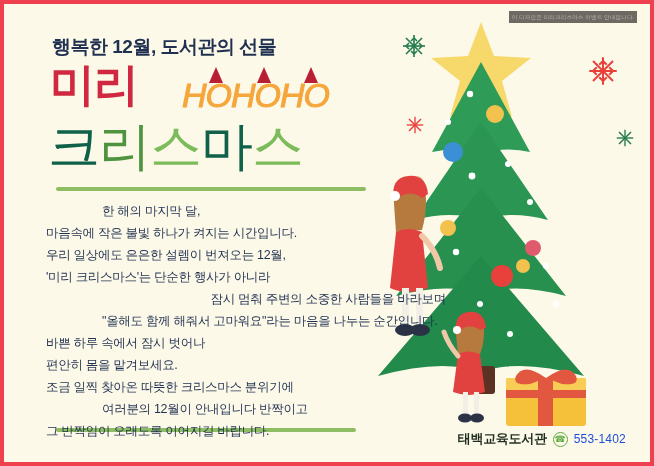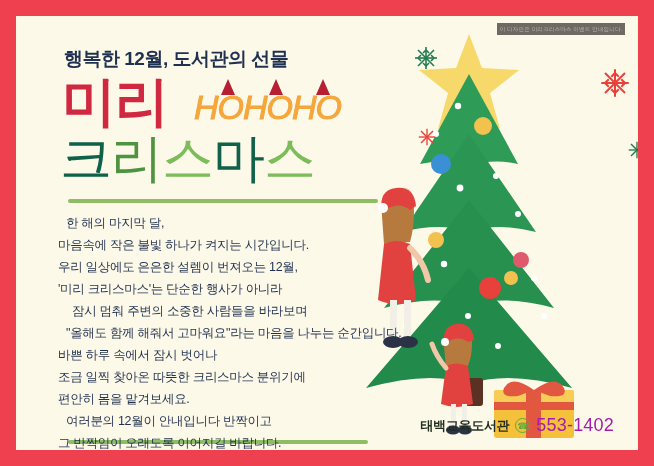--- a/index.html
+++ b/index.html
@@ -6,21 +6,21 @@
   body {
     width:654px; height:466px;
     font-family:"Liberation Sans", sans-serif;
     background:#ffffff;
     overflow:hidden;
   }
   .poster {
     position:relative;
     width:654px; height:466px;
     background:#ef4050;
-    padding:16px;
+    padding:4px;
   }
   .inner {
     position:relative;
     width:100%; height:100%;
     background:#fdf9e9;
     overflow:hidden;
   }
 
   
   .top-banner {
@@ -35,21 +35,21 @@
   }
 
   
   .subtitle {
     position:absolute; left:48px; top:30px;
     font-size:19px; font-weight:bold; color:#1f3050;
     letter-spacing:-.5px;
   }
   .title-mr {
     position:absolute; left:46px; top:58px;
-    font-size:54px; font-weight:bold; color:#d02840;
+    font-size:45px; font-weight:bold; color:#d02840;
     letter-spacing:-1px; line-height:1;
   }
   .hohoho {
     position:absolute; left:178px; top:72px;
     font-size:34px; font-weight:normal; font-style:italic;
     color:#f5a63c; letter-spacing:-1px;
     -webkit-text-stroke:1px #f5a63c;
   }
   .hat {
     position:absolute; width:14px; height:16px;
@@ -79,30 +79,30 @@
   .rule.bot { top:424px; width:300px; }
 
   
   .body-copy {
     position:absolute; left:42px; top:196px;
     width:400px;
     font-size:12.5px; color:#1f3050; line-height:22px;
     letter-spacing:-.3px;
   }
   .body-copy div { white-space:nowrap; }
-  .indent1 { padding-left:8px; }
-  .indent2 { padding-left:14px; }
+  .indent1 { padding-left:8px;margin-left:48px; }
+  .indent2 { padding-left:14px;text-align:right; }
 
   
   .footer {
     position:absolute; right:24px; bottom:14px;
     display:flex; align-items:center; gap:6px;
   }
   .lib-name { font-size:13px; font-weight:bold; color:#1f2d1f; letter-spacing:-.3px;margin-left:20px; }
-  .phone-num { font-size:18px; color:#a21caf; letter-spacing:.2px; }
+  .phone-num { font-size:12px; color:#1d4ed8; letter-spacing:.2px; }
   .phone-icon {
     width:15px; height:15px; border-radius:50%;
     border:1.6px solid #5aab3e;
     display:inline-flex; align-items:center; justify-content:center;
     color:#5aab3e; font-size:9px;
   }
 
   
   .art { position:absolute; right:0; top:0; width:290px; height:458px; }
 
@@ -254,22 +254,22 @@
     <div class="rule bot"></div>
 
     <div class="body-copy">
       <div class="indent1">한 해의 마지막 달,</div>
       <div>마음속에 작은 불빛 하나가 켜지는 시간입니다.</div>
       <div>우리 일상에도 은은한 설렘이 번져오는 12월,</div>
       <div>'미리 크리스마스'는 단순한 행사가 아니라</div>
       <div class="indent2">잠시 멈춰 주변의 소중한 사람들을 바라보며</div>
       <div class="indent1">"올해도 함께 해줘서 고마워요"라는 마음을 나누는 순간입니다.</div>
       <div>바쁜 하루 속에서 잠시 벗어나</div>
+      <div>편안히 몸을 맡겨보세요.</div>
       <div>조금 일찍 찾아온 따뜻한 크리스마스 분위기에</div>
-      <div>편안히 몸을 맡겨보세요.</div>
       <div class="indent1">여러분의 12월이 안내입니다 반짝이고</div>
       <div>그 반짝임이 오래도록 이어지길 바랍니다.</div>
     </div>
 
     <div class="footer">
       <span class="lib-name">태백교육도서관</span>
       <span class="phone-icon">☎</span>
       <span class="phone-num">553-1402</span>
     </div>
 

